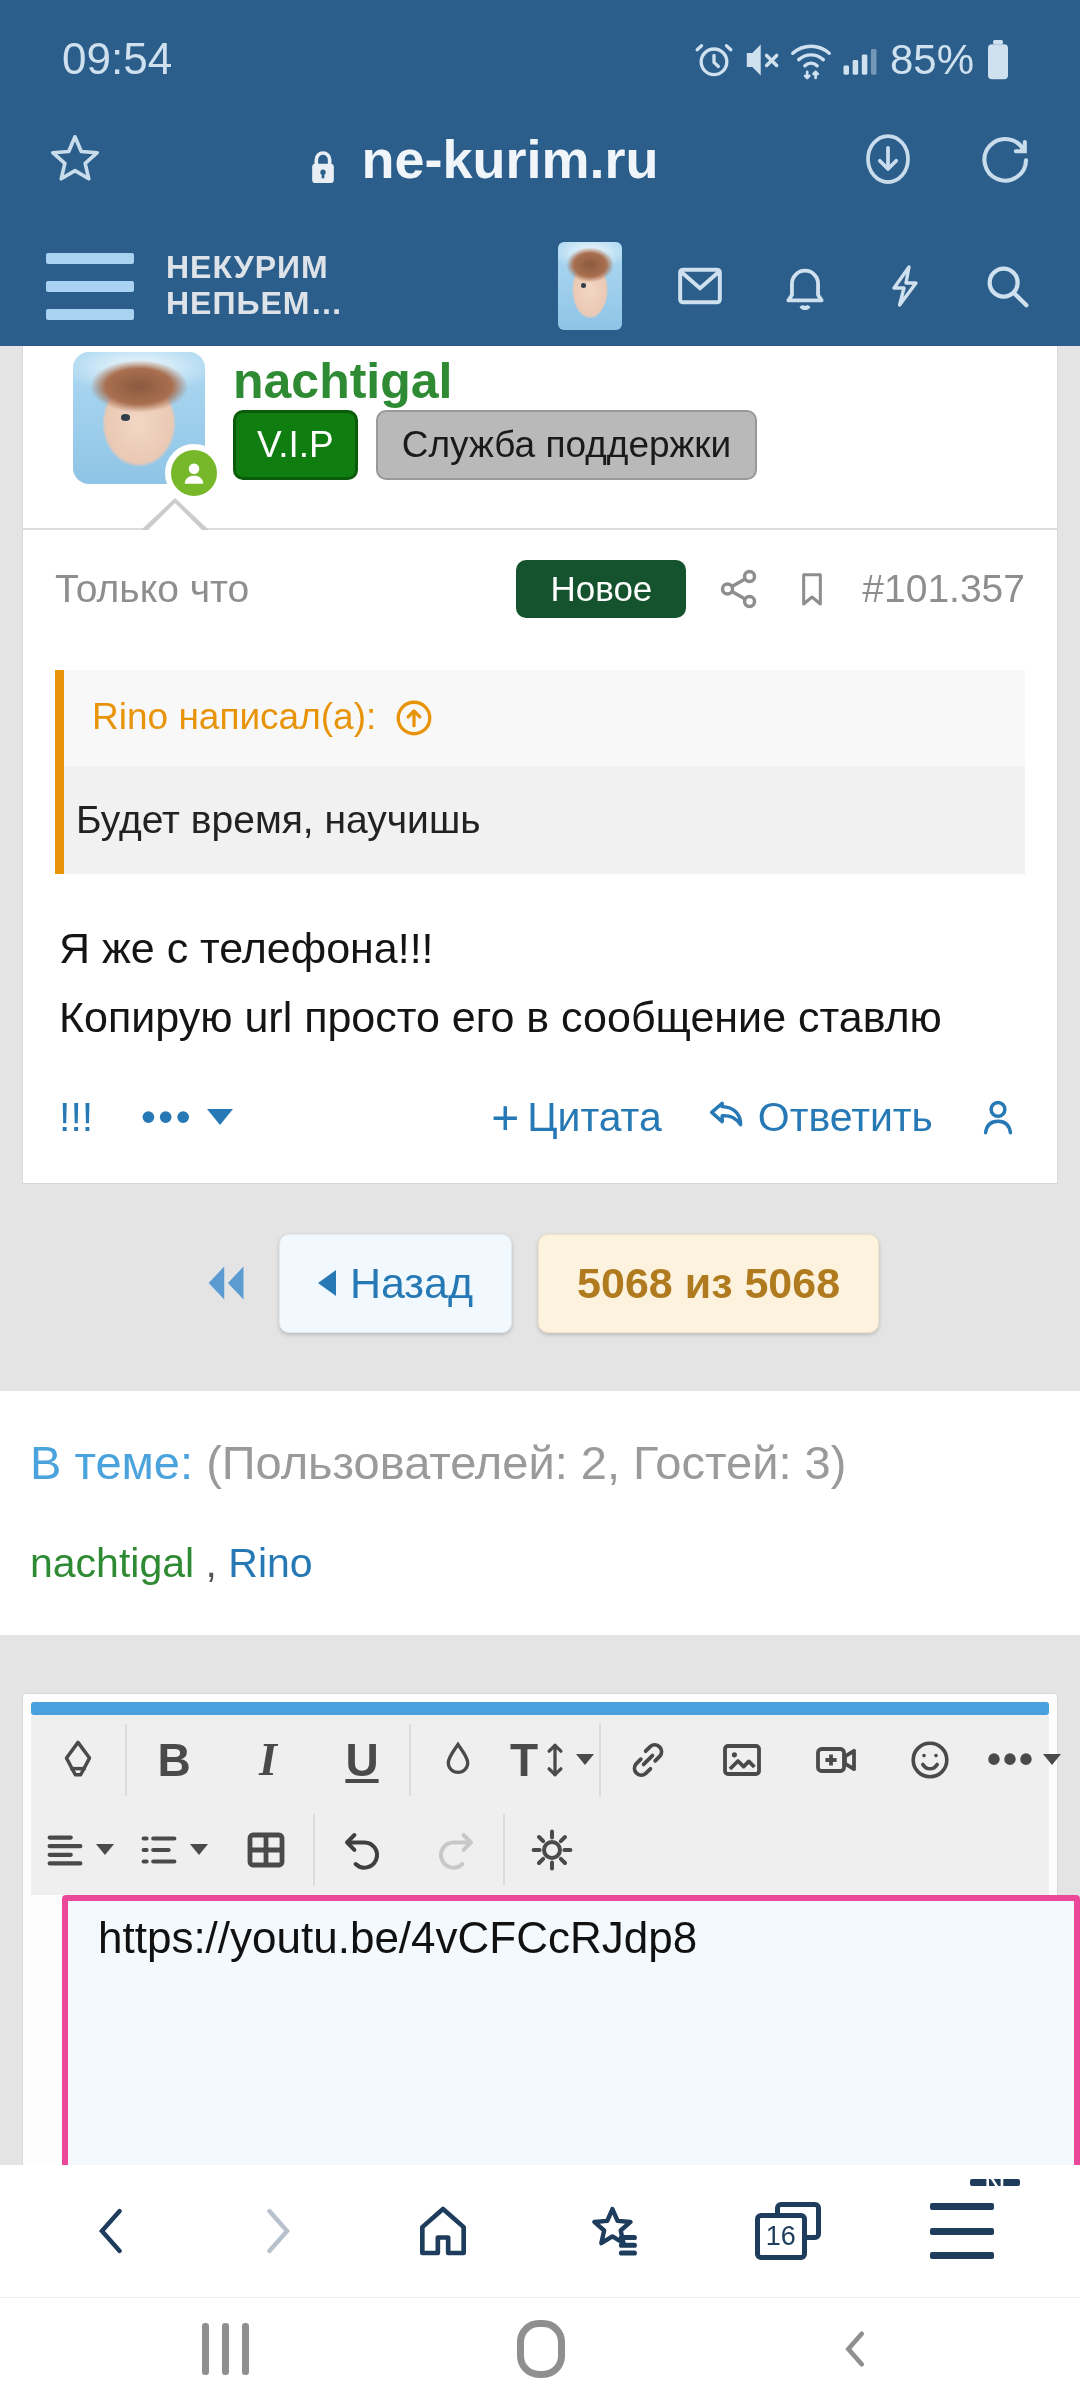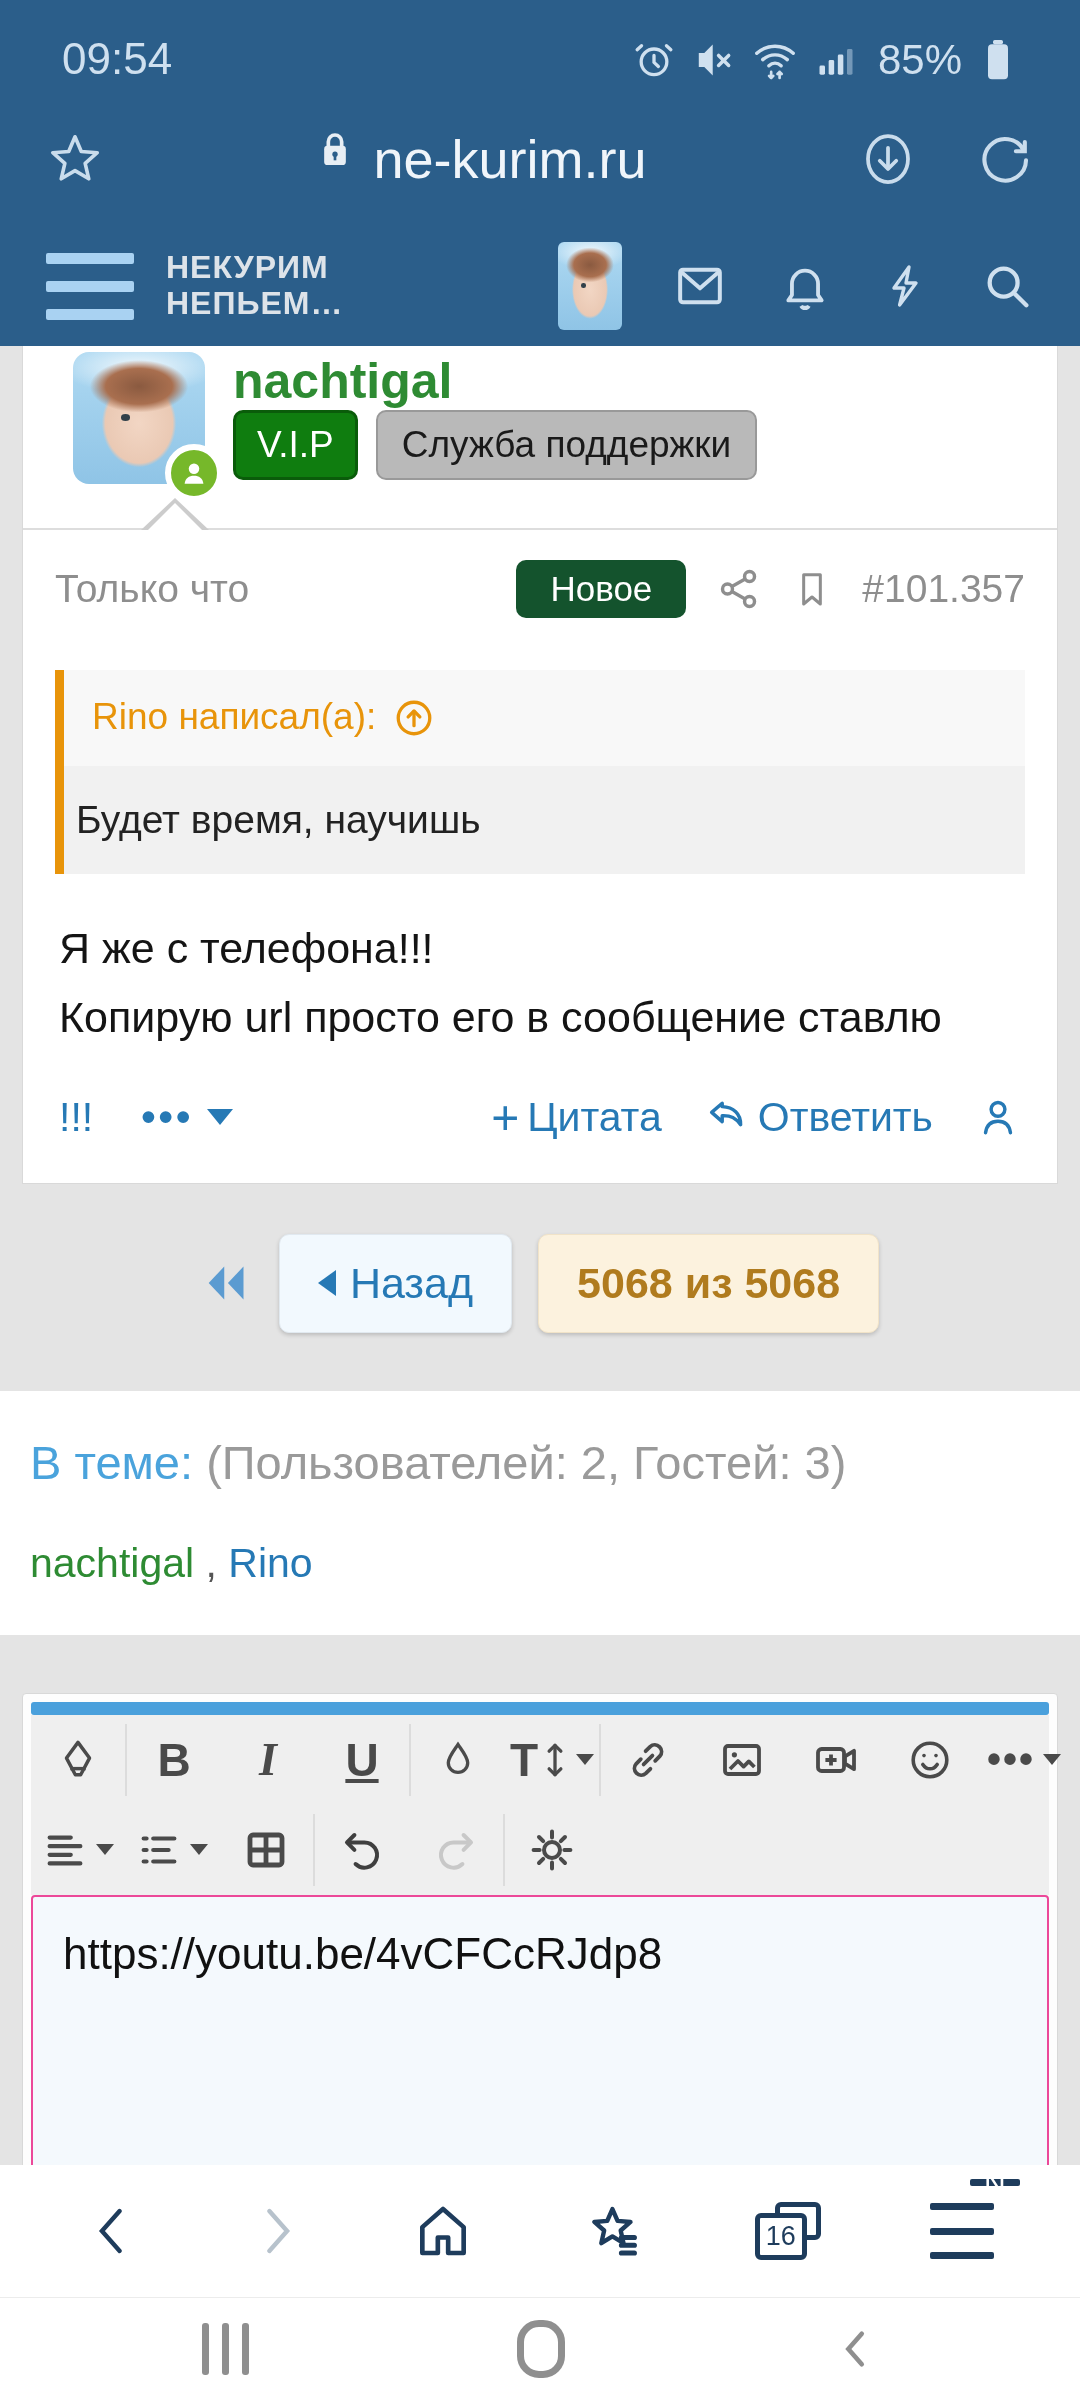--- a/index.html
+++ b/index.html
@@ -4,27 +4,27 @@
 <style>
   html,body{margin:0;padding:0;background:#222;}
   .phone{width:1080px;height:2400px;background:#e4e4e4;position:relative;overflow:hidden;
          font-family:"Liberation Sans","DejaVu Sans",sans-serif;display:flex;flex-direction:column;}
   svg{display:block;}
 
   
   .statusbar{height:92px;background:#2b5e8a;color:#cfe0ef;display:flex;align-items:flex-end;
              justify-content:space-between;padding:0 62px 8px 62px;box-sizing:border-box;flex:none;}
   .sb-time{font-size:44px;}
-  .sb-icons{display:flex;align-items:center;gap:16px;margin-top:43px;}
+  .sb-icons{display:flex;align-items:center;gap:4px;margin-top:43px;}
   .sb-batt-text{font-size:42px;margin-left:4px;}
 
   
   .urlbar{height:134px;background:#2b5e8a;display:flex;align-items:center;
           padding:0 46px;box-sizing:border-box;color:#c9dcec;flex:none;}
-  .url-center{flex:1;display:flex;justify-content:center;align-items:flex-start;gap:18px;}
+  .url-center{flex:1;display:flex;justify-content:center;align-items:flex-end;gap:18px;font-weight:bold;}
   .url-domain{font-size:54px;color:#f0f5fa;}
   .url-actions{display:flex;gap:58px;align-items:center;}
 
   
   .siteheader{height:120px;background:#2b5e8a;display:flex;align-items:center;
               padding:0 46px;box-sizing:border-box;flex:none;}
   .hamburger{width:88px;display:flex;flex-direction:column;gap:17px;cursor:pointer;}
   .hamburger span{height:11px;background:#a9d2f2;border-radius:2px;}
   .site-title{margin-left:32px;color:#dde3e9;font-weight:bold;font-size:32px;line-height:1.12;letter-spacing:1px;}
   .header-right{margin-left:auto;display:flex;align-items:center;gap:50px;color:#cfe0ef;}
@@ -101,23 +101,23 @@
   .editor-bluebar{height:13px;background:#4aa0dc;border-radius:3px;}
   .toolbar{background:#efefef;display:flex;align-items:center;color:#4a4a4a;}
   .tb-btn{height:90px;min-width:94px;display:flex;align-items:center;justify-content:center;gap:4px;cursor:pointer;}
   .tb-sep{width:2px;height:72px;background:#dcdcdc;flex:none;}
   .tb-letter{font-size:46px;font-weight:bold;}
   .tb-italic{font-style:italic;font-family:"Liberation Serif","DejaVu Serif",serif;}
   .tb-underline{text-decoration:underline;}
   .tb-caret{width:0;height:0;border-left:9px solid transparent;border-right:9px solid transparent;
       border-top:11px solid #4a4a4a;margin-left:4px;}
   .tb-dots{font-size:40px;font-weight:bold;letter-spacing:2px;}
-  .editor-textarea{display:block;width:100%;box-sizing:border-box;background:#f4f9fd;border:2px solid #ec4899;
-      border-radius:4px;height:278px;padding:32px 30px;font-size:44px;color:#111;
-      font-family:"Liberation Sans","DejaVu Sans",sans-serif;resize:none;outline:none;}
+  .editor-textarea{display:block;width:100%;box-sizing:border-box;background:#f4f9fd;border:6px solid #ec4899;
+      border-radius:4px;height:278px;padding:12px 30px;font-size:44px;color:#111;
+      font-family:"Liberation Sans","DejaVu Sans",sans-serif;resize:none;outline:none;margin-left:31px;}
 
   
   .browser-nav{background:#fff;height:132px;display:flex;align-items:center;justify-content:space-between;
       padding:0 86px;box-sizing:border-box;color:#1e3c5c;flex:none;margin-top:auto;}
   .bn-item{display:flex;align-items:center;justify-content:center;cursor:pointer;position:relative;}
   .tabs-box{position:relative;width:66px;height:58px;}
   .tabs-back{position:absolute;right:0;top:0;width:46px;height:38px;border:5px solid #1e3c5c;border-radius:6px;box-sizing:border-box;}
   .tabs-front{position:absolute;left:0;bottom:0;width:52px;height:47px;border:5px solid #1e3c5c;border-radius:6px;
       background:#fff;box-sizing:border-box;display:flex;align-items:center;justify-content:center;
       font-size:27px;color:#1e3c5c;}

